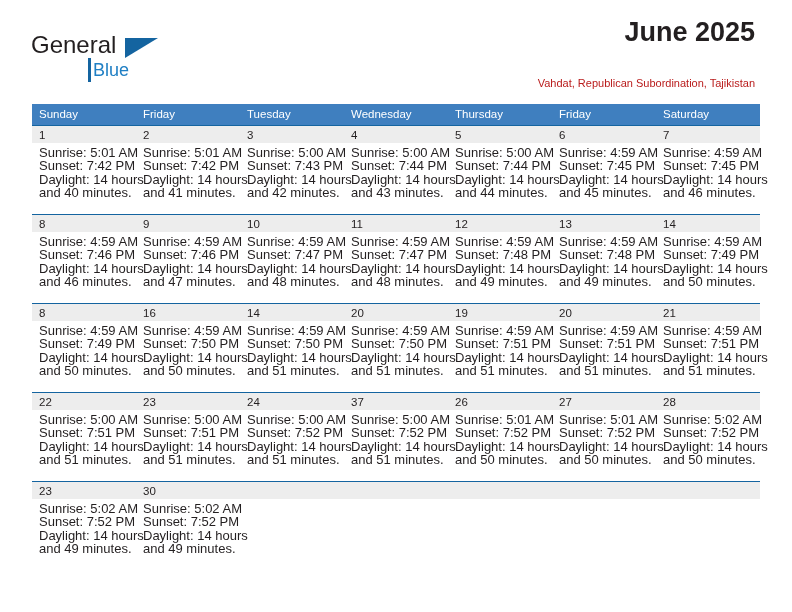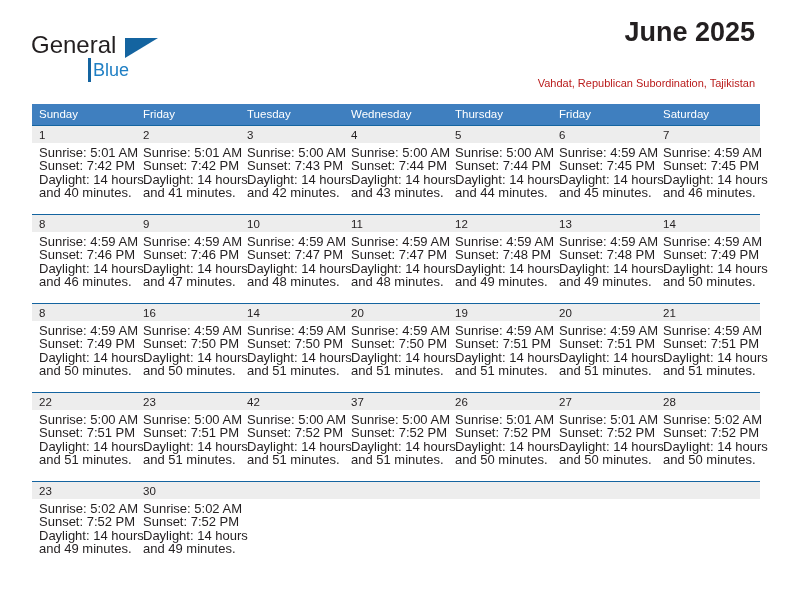--- a/index.html
+++ b/index.html
@@ -395,21 +395,21 @@
           <td class="daycell">
             <div class="daynum-band">23</div>
             <div class="details">
               <div>Sunrise: 5:00 AM</div>
               <div>Sunset: 7:51 PM</div>
               <div>Daylight: 14 hours</div>
               <div>and 51 minutes.</div>
             </div>
           </td>
           <td class="daycell">
-            <div class="daynum-band">42</div>
+            <div class="daynum-band">24</div>
             <div class="details">
               <div>Sunrise: 5:00 AM</div>
               <div>Sunset: 7:52 PM</div>
               <div>Daylight: 14 hours</div>
               <div>and 51 minutes.</div>
             </div>
           </td>
           <td class="daycell">
             <div class="daynum-band">37</div>
             <div class="details">

